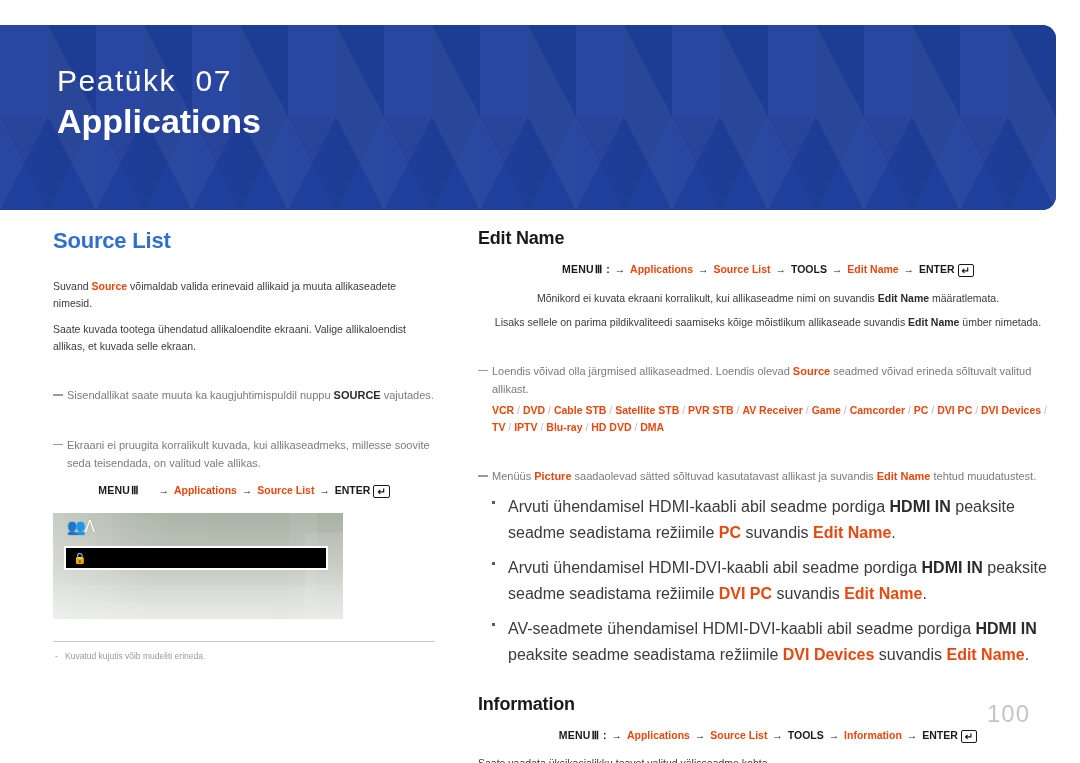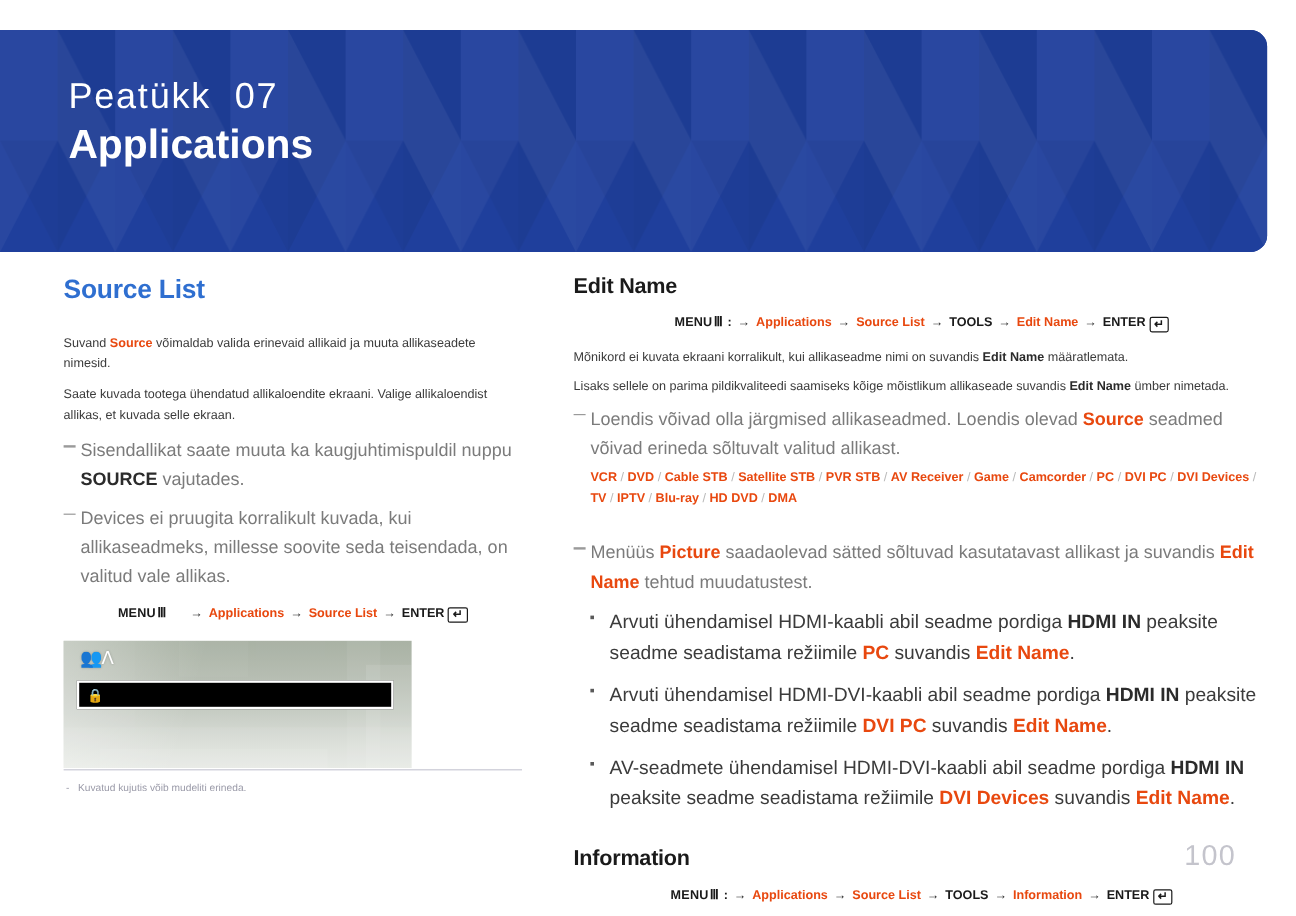--- a/index.html
+++ b/index.html
@@ -80,29 +80,30 @@
     letter-spacing: -0.2px;
     margin-bottom: 12px;
   }
 
   p.body {
     font-size: 10.5px;
     line-height: 1.62;
     color: #3b3b3b;
     margin-bottom: 9px;
   }
-  p.body.tight { margin-bottom: 7px; }
+  p.body.tight { margin-bottom: 7px; text-align: center; }
 
   .note {
     position: relative;
-    font-size: 15px;
+    font-size: 11px;
     line-height: 1.62;
     color: #7b7b7b;
     padding-left: 14px;
     margin-bottom: 8px;
+    margin-top: 32px;
   }
   .note::before {
     content: "";
     position: absolute;
     left: 0;
     top: 7px;
     width: 10px;
     height: 1.6px;
     background: #9a9a9a;
   }
@@ -283,21 +284,21 @@
     </div>
   </div>
 
   <div class="col-left">
     <h2 class="section-title">Source List</h2>
 
     <p class="body">Suvand <b class="r">Source</b> võimaldab valida erinevaid allikaid ja muuta allikaseadete nimesid.</p>
     <p class="body">Saate kuvada tootega ühendatud allikaloendite ekraani. Valige allikaloendist allikas, et kuvada selle ekraan.</p>
 
     <div class="note">Sisendallikat saate muuta ka kaugjuhtimispuldil nuppu <b class="k">SOURCE</b> vajutades.</div>
-    <div class="note">Devices ei pruugita korralikult kuvada, kui allikaseadmeks, millesse soovite seda teisendada, on valitud vale allikas.</div>
+    <div class="note">Ekraani ei pruugita korralikult kuvada, kui allikaseadmeks, millesse soovite seda teisendada, on valitud vale allikas.</div>
 
     <div class="menupath"><span class="menu-word">MENU</span><span class="menu-glyph">Ⅲ</span><span class="gap"></span><span class="arrow"> → </span><span class="red">Applications</span><span class="arrow"> → </span><span class="red">Source List</span><span class="arrow"> → </span><span>ENTER</span><span class="enter-key">↵</span></div>
 
     <div class="tv-shot">
       <div class="tv-blob" style="left:0;top:0;width:60px;height:106px;opacity:.10"></div>
       <div class="tv-blob" style="left:96px;top:0;width:58px;height:30px;opacity:.16"></div>
       <div class="tv-blob" style="left:160px;top:0;width:58px;height:32px;opacity:.05"></div>
       <div class="tv-blob" style="left:236px;top:0;width:28px;height:106px;opacity:.30"></div>
       <div class="tv-blob" style="left:252px;top:20px;width:38px;height:86px;opacity:.45"></div>
       <div class="tv-blob" style="left:0;top:72px;width:290px;height:34px;opacity:.30"></div>

